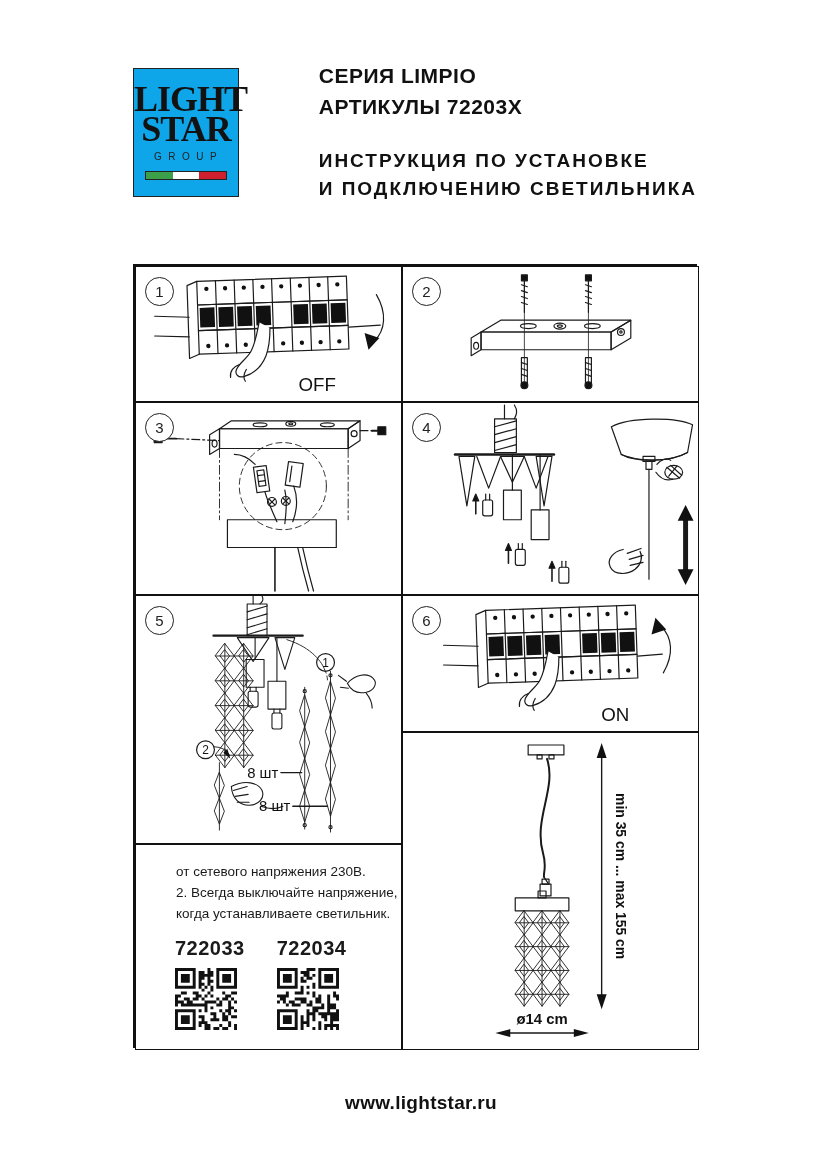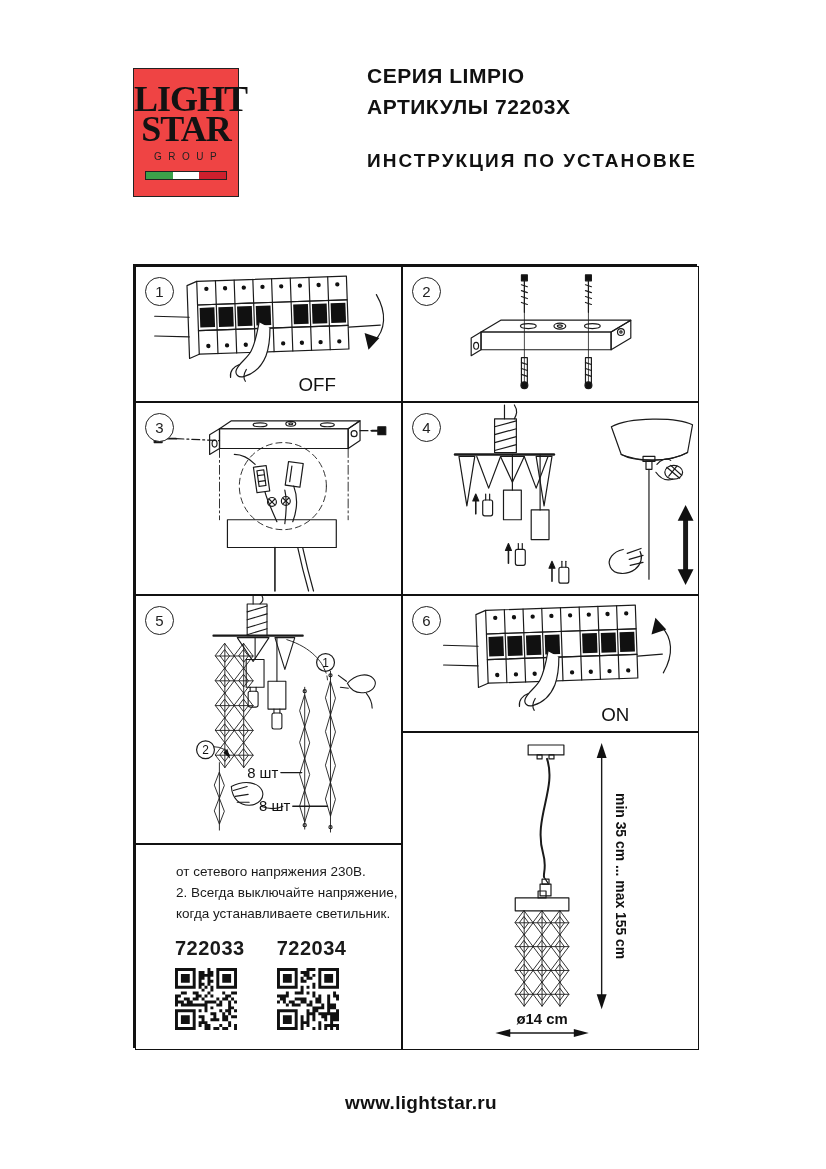--- a/index.html
+++ b/index.html
@@ -1,20 +1,20 @@
 <!DOCTYPE html>
 <html><head>
 <meta charset="utf-8">
 <style>
   *{margin:0;padding:0;box-sizing:border-box}
   html,body{background:#fff}
   body{width:826px;height:1169px;position:relative;font-family:"Liberation Sans",sans-serif;color:#111}
   .abs{position:absolute}
   
-  .logo{left:133px;top:68px;width:106px;height:129px;border:1px solid #222;text-align:center;padding-top:15px;background:#ef4444}
+  .logo{left:133px;top:68px;width:106px;height:129px;border:1px solid #222;text-align:center;padding-top:15px;background:#0ea5e9}
   .logo-line{font-family:"Liberation Serif",serif;font-weight:700;font-size:36px;line-height:30px;letter-spacing:-1px;color:#121212}
   .logo-group{font-size:10px;letter-spacing:6.5px;text-indent:5px;margin-top:7px;color:#222}
   .flag{width:82px;height:9px;margin:9px auto 0;border:1px solid #222;display:flex}
   .flag div{flex:1}
   
   .hdr{right:129px;top:60px;text-align:left}
   .hdr-series{font-size:21px;font-weight:700;line-height:31px;letter-spacing:.5px}
   .hdr-title{font-size:19px;font-weight:700;letter-spacing:2px;line-height:28px;margin-top:25px}
   
   .grid{left:133px;top:264px;width:564px;height:784px;border:2px solid #111;background:#fff}
@@ -40,20 +40,21 @@
     <div style="background: rgb(60, 160, 74);"></div>
     <div style="background: rgb(255, 255, 255);"></div>
     <div style="background: rgb(205, 31, 45);"></div>
   </div>
 </div>
 
 <div class="abs hdr">
   <div class="hdr-series">СЕРИЯ LIMPIO</div>
   <div class="hdr-series">АРТИКУЛЫ 72203X</div>
   <div class="hdr-title">ИНСТРУКЦИЯ ПО УСТАНОВКЕ</div>
+  <div class="hdr-title" style="margin-top:0">И ПОДКЛЮЧЕНИЮ СВЕТИЛЬНИКА</div>
 </div>
 
 <div class="abs grid">
 
   <div class="panel" style="left:0;top:0;width:267px;height:136px">
     <div class="badge">1</div>
     <svg class="draw" viewBox="0 0 267 136">
       <g stroke="#1a1a1a" stroke-width="1.2" fill="none" stroke-linecap="round" stroke-linejoin="round">
         <line x1="18" y1="50" x2="53" y2="51"></line>
           <line x1="18" y1="70" x2="53" y2="71"></line>

